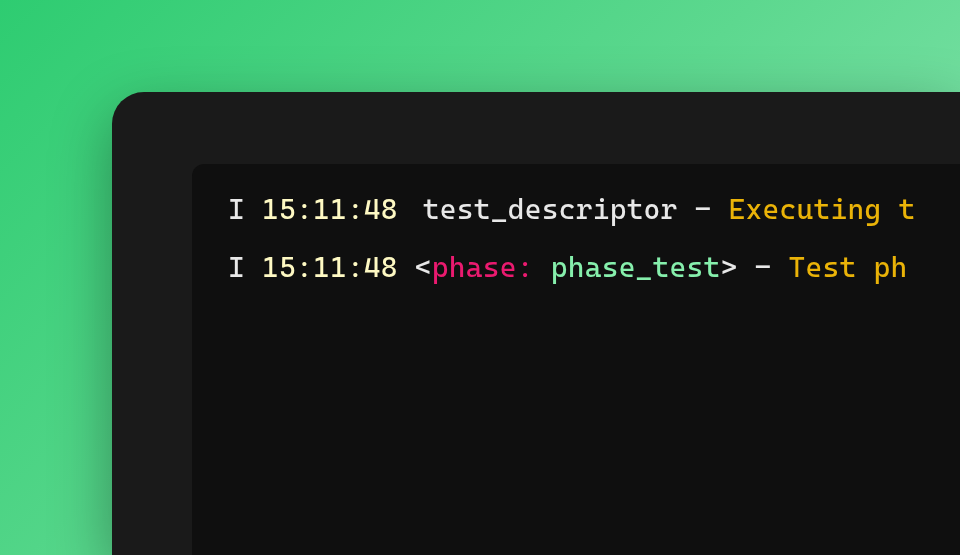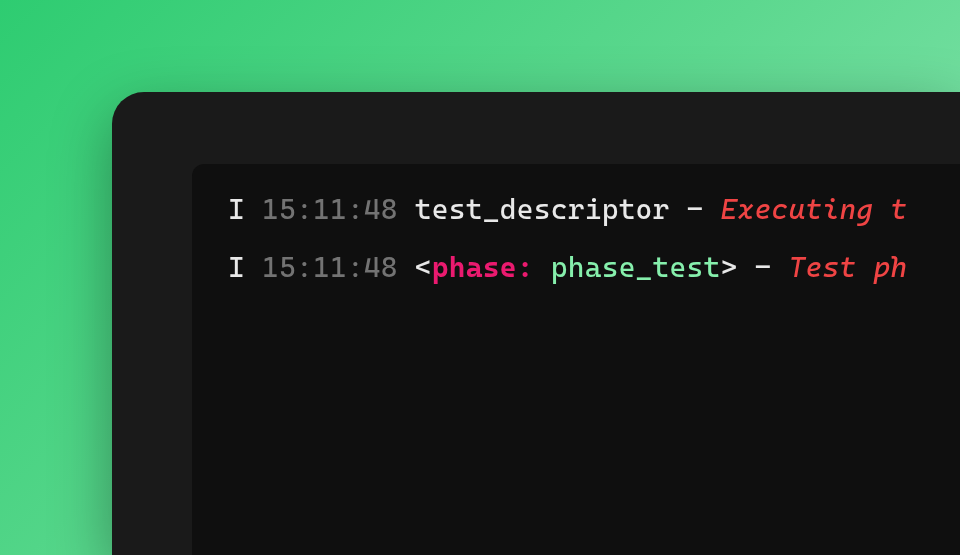--- a/index.html
+++ b/index.html
@@ -33,27 +33,27 @@
       padding: 32px 0 0 36px;
     }
     .log-line {
       font-size: 28.5px;
       line-height: 1;
       margin-bottom: 29px;
       white-space: nowrap;
       letter-spacing: 0.01em;
     }
     .level { color: #e8e8e8; }
-    .ts { color: #737373; }
-    .source-plain { color: #e8e8e8; }
+    .ts { color: #fef9c3; }
+    .source-plain { color: #e8e8e8; margin-left: 8px; }
     .bracket { color: #e8e8e8; }
-    .tag-key { color: #ea1a6f; font-weight: bold; }
+    .tag-key { color: #ea1a6f; }
     .tag-val { color: #86efac; }
     .sep { color: #e8e8e8; }
-    .msg { color: #ef4444; font-style: italic; }
+    .msg { color: #eab308; }
   </style>
 </head>
 <body>
 
 <div class="window">
   <div class="terminal">
 
     <div class="log-line">
       <span class="level">I</span>
       <span> </span>

